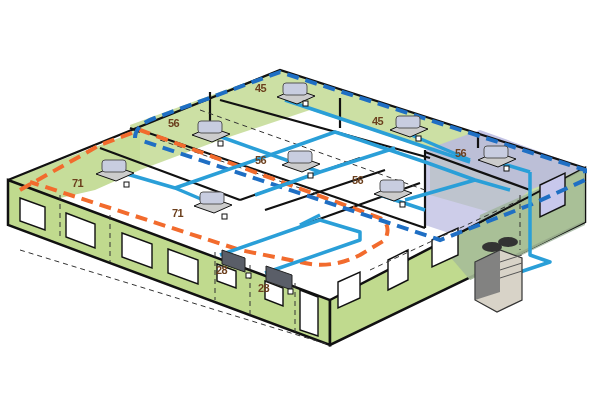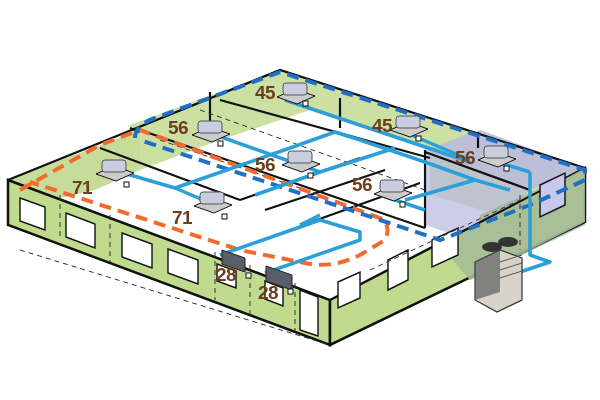--- a/index.html
+++ b/index.html
@@ -1,19 +1,19 @@
 <!DOCTYPE html>
 <html><head>
   <meta charset="utf-8">
   <style>
     html, body { margin: 0; padding: 0; background: #ffffff; }
     body { width: 600px; height: 400px; overflow: hidden; font-family: "Liberation Sans", sans-serif; }
     .stage { position: relative; width: 600px; height: 400px; }
     svg { position: absolute; left: 0; top: 0; }
-    .lbl { position: absolute; font-family: "Liberation Sans", sans-serif; font-weight: bold; font-size: 19px; color: #6b3f1d; letter-spacing: -0.5px; line-height: 1; }
+    .lbl { position: absolute; font-family: "Liberation Sans", sans-serif; font-weight: bold; font-size: 11px; color: #6b3f1d; letter-spacing: -0.5px; line-height: 1; }
   </style>
 </head>
 <body>
 
 <div class="stage">
 <svg width="600" height="400" viewBox="0 0 600 400">
 
   <g>
 
     <polygon points="8,180 280,70 585,168 330,300" fill="#ffffff" stroke="none"></polygon>

